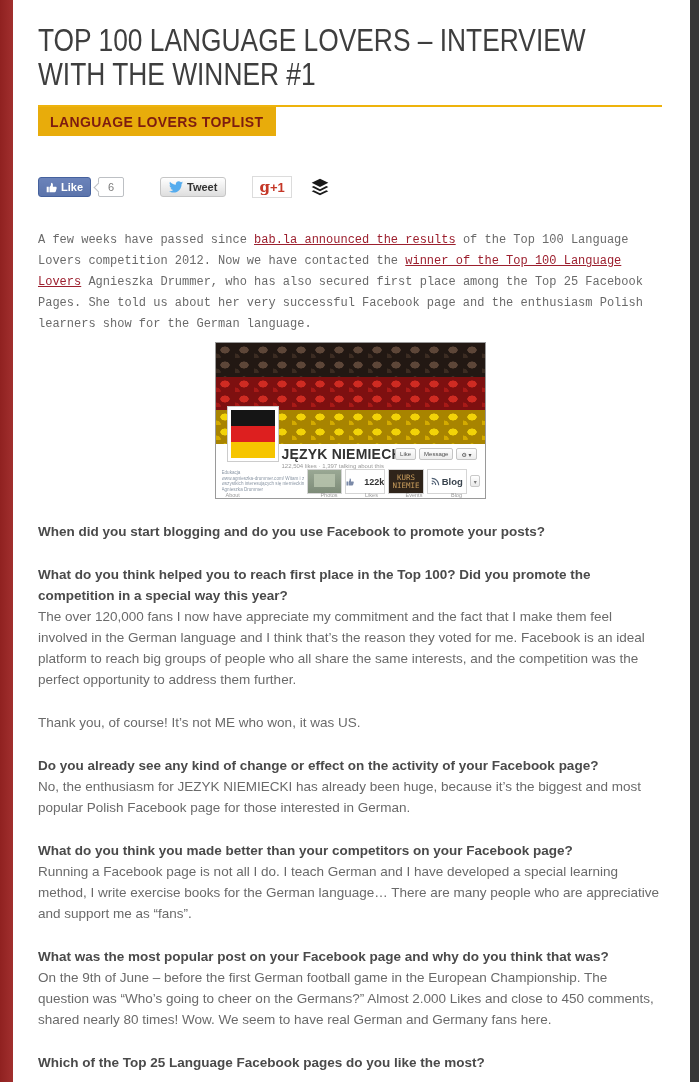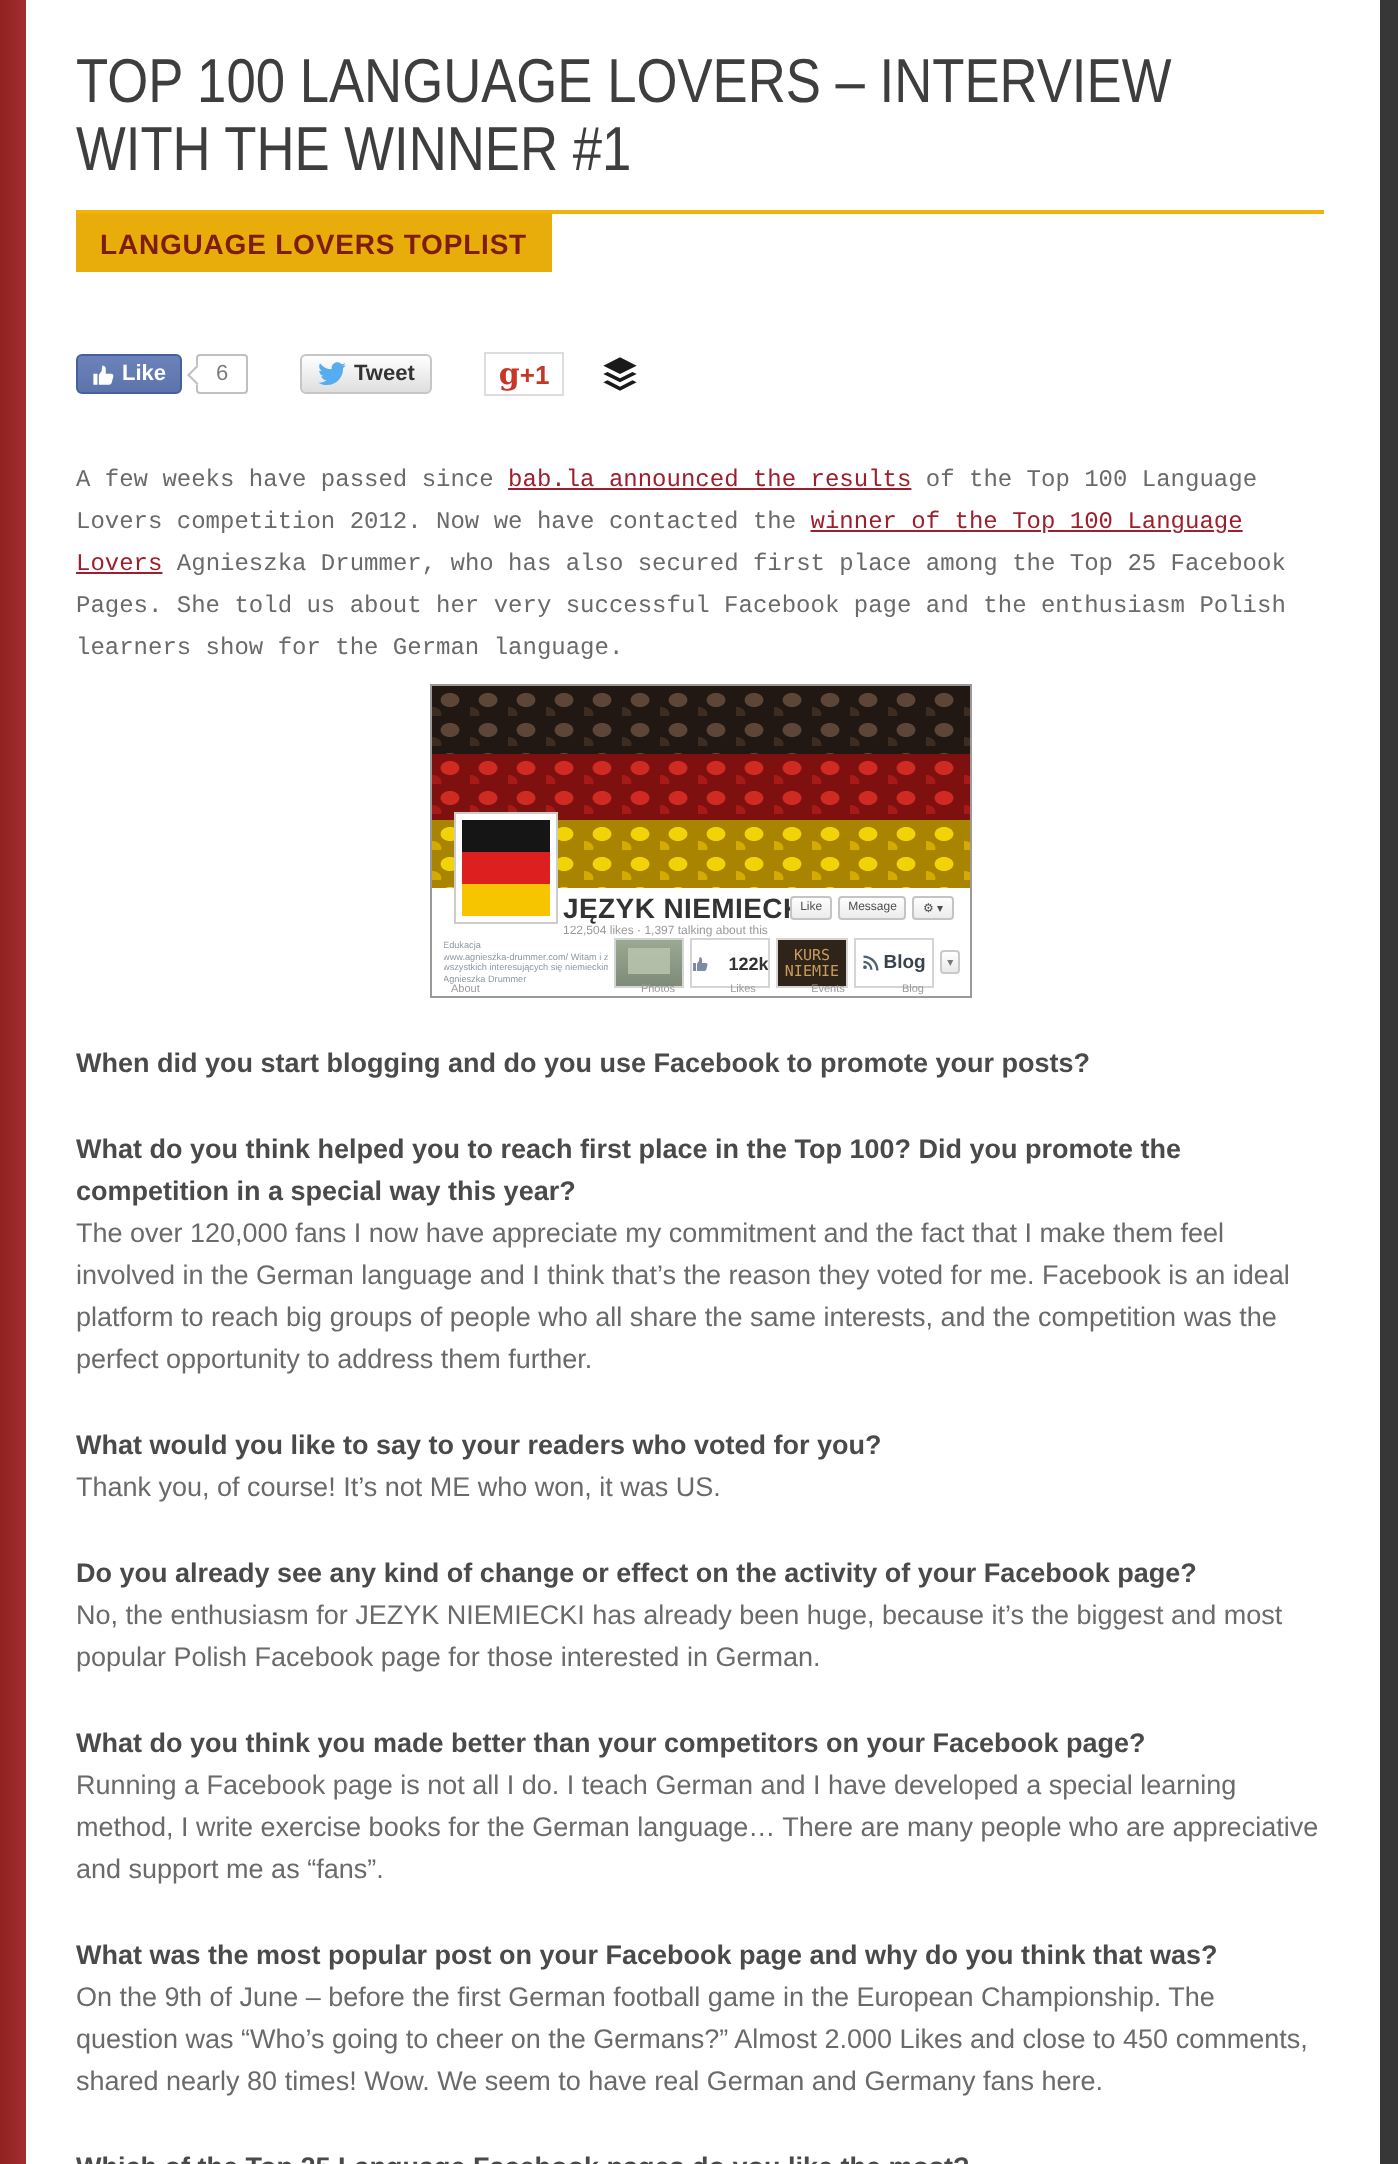--- a/index.html
+++ b/index.html
@@ -27,21 +27,21 @@
     font-size:14px;font-weight:bold;letter-spacing:.4px;padding:7px 12px 6px 12px;}
 
   .social{margin-top:40px;display:flex;align-items:center;height:22px;}
   .fb-like{display:flex;align-items:center;height:20px;background:linear-gradient(#6b83ba,#5c74ab);
     border:1px solid #45619d;border-radius:3px;padding:0 7px;color:#fff;font-size:11px;font-weight:bold;cursor:pointer;}
   .fb-like svg{margin-right:4px;}
   .fb-count{position:relative;height:20px;min-width:26px;margin-left:7px;border:1px solid #bdc0c4;border-radius:2px;
     background:#fff;color:#7b7b7b;font-size:11px;display:flex;align-items:center;justify-content:center;padding:0 4px;}
   .fb-count:before{content:"";position:absolute;left:-4px;top:6px;width:6px;height:6px;background:#fff;
     border-left:1px solid #bdc0c4;border-bottom:1px solid #bdc0c4;transform:rotate(45deg);}
-  .tweet-btn{display:flex;align-items:center;height:20px;margin-left:26px;border:1px solid #c6c6c6;border-radius:3px;
+  .tweet-btn{display:flex;align-items:center;height:20px;margin-left:36px;border:1px solid #c6c6c6;border-radius:3px;
     background:linear-gradient(#ffffff,#dedede);padding:0 8px;font-size:11px;font-weight:bold;color:#333;cursor:pointer;}
   .tweet-btn svg{margin-right:4px;}
   .gplus-btn{display:flex;align-items:center;height:22px;margin-left:26px;border:1px solid #dcdcdc;
     background:#fff;padding:0 6px;cursor:pointer;font-size:13px;font-weight:bold;color:#c53727;}
   .gplus-btn .g{font-family:"DejaVu Serif",serif;font-size:15px;}
   .stack-btn{margin-left:18px;cursor:pointer;display:flex;align-items:center;}
 
   .intro{margin-top:32px;font-size:12px;line-height:21px;font-family:Liberation Mono, monospace;}
   .intro a{color:var(--link);text-decoration:underline;}
 
@@ -207,21 +207,20 @@
 
   <div class="qa-list">
       <div class="qa">
         <div class="q">When did you start blogging and do you use Facebook to promote your posts?</div>
       </div>
       <div class="qa">
         <div class="q">What do you think helped you to reach first place in the Top 100? Did you promote the competition in a special way this year?</div>
         <div class="a">The over 120,000 fans I now have appreciate my commitment and the fact that I make them feel involved in the German language and I think that’s the reason they voted for me. Facebook is an ideal platform to reach big groups of people who all share the same interests, and the competition was the perfect opportunity to address them further.</div>
       </div>
       <div class="qa">
-        <div class="q">What would you like to say to your readers who voted for you?</div>
         <div class="a">Thank you, of course! It’s not ME who won, it was US.</div>
       </div>
       <div class="qa">
         <div class="q">Do you already see any kind of change or effect on the activity of your Facebook page?</div>
         <div class="a">No, the enthusiasm for JEZYK NIEMIECKI has already been huge, because it’s the biggest and most popular Polish Facebook page for those interested in German.</div>
       </div>
       <div class="qa">
         <div class="q">What do you think you made better than your competitors on your Facebook page?</div>
         <div class="a">Running a Facebook page is not all I do. I teach German and I have developed a special learning method, I write exercise books for the German language… There are many people who are appreciative and support me as “fans”.</div>
       </div>

